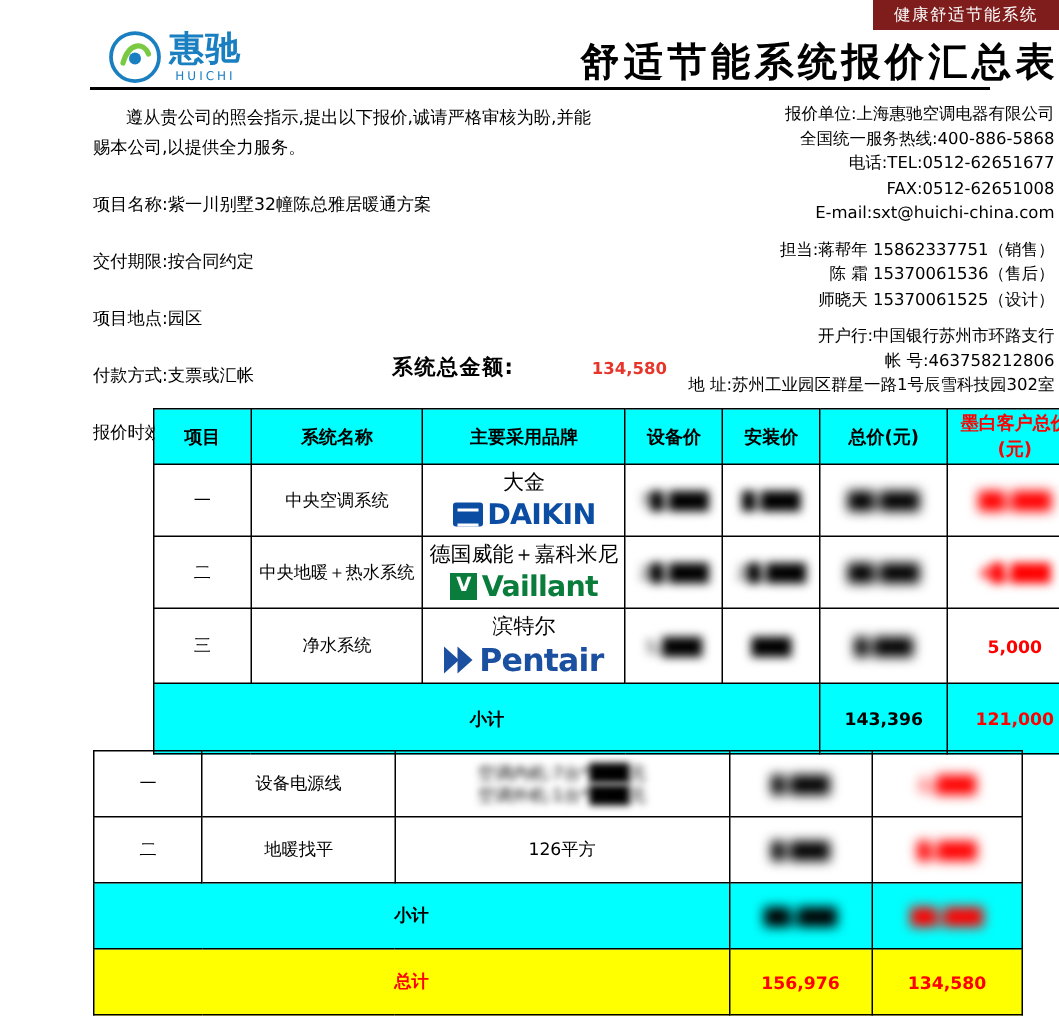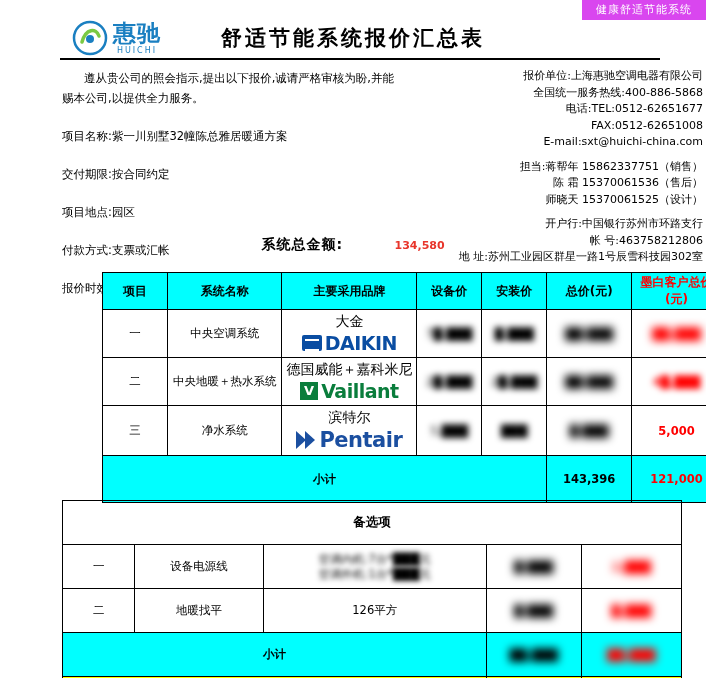--- a/index.html
+++ b/index.html
@@ -13,21 +13,21 @@
     color: #000;
     position: relative;
     overflow: hidden;
   }
   .page { position: relative; width: 706px; height: 678px; }
 
   
   .top-banner {
     position: absolute;
     top: 0; right: 0;
-    background: #d946ef;
+    background: #7f1d1d;
     color: #fff;
     font-size: 11px;
     padding: 2px 14px 3px 14px;
     letter-spacing: 1px;
   }
 
   
   .header {
     position: absolute;
     top: 18px; left: 0; width: 706px;
@@ -56,22 +56,22 @@
     font-size: 8px;
     color: #1a7fc1;
     letter-spacing: 2px;
     text-align: center;
     margin-top: 1px;
   }
   .doc-title {
     position: absolute;
     left: 0; top: 6px;
     width: 706px;
-    text-align: center;
-    font-size: 21px;
+    text-align: right;
+    font-size: 26px;
     font-weight: bold;
     letter-spacing: 3px;
   }
   .title-rule {
     position: absolute;
     left: 60px; top: 40px;
     width: 600px;
     border-top: 2px solid #000;
   }
 
@@ -363,23 +363,20 @@
 
   <table class="opt-table">
     <colgroup>
       <col style="width:65px">
       <col style="width:115px">
       <col style="width:200px">
       <col style="width:85px">
       <col style="width:90px">
     </colgroup>
     <tbody>
-      <tr class="opt-header">
-        <td colspan="5">备选项</td>
-      </tr>
       <tr>
         <td>一</td>
         <td>设备电源线</td>
         <td>
           <div class="nowrap"><span class="blur" style="filter:blur(2.6px)">空调内机:7台*███元</span></div>
           <div class="nowrap"><span class="blur" style="filter:blur(2.6px)">空调外机:1台*███元</span></div>
         </td>
         <td><span class="blur-strong">█,███</span></td>
         <td><span class="blur-strong price-red">2,███</span></td>
       </tr>

